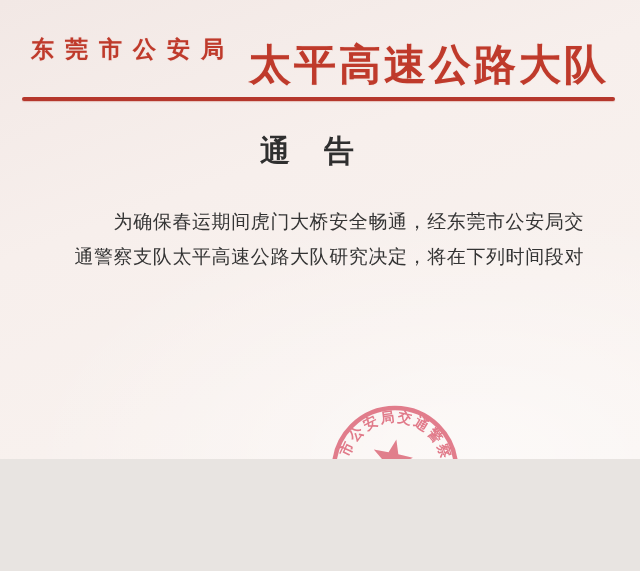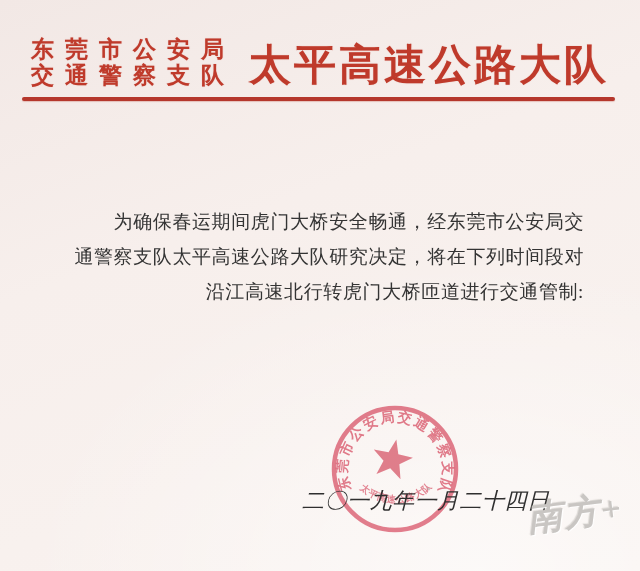--- a/index.html
+++ b/index.html
@@ -2,21 +2,21 @@
 <html style="--paper: #f7efec; --header-red: #bf3a2b; --rule-red: #b5372c; --ink: #2f2f2f; --seal-pink: #e0677b; --watermark-gray: #c9c6c3;"><head>
 <meta charset="utf-8">
 <style>
   :root{
     --paper:#f7efec; --header-red:#bf3a2b; --rule-red:#b5372c;
     --ink:#2f2f2f; --seal-pink:#e0677b; --watermark-gray:#c9c6c3;
   }
   *{margin:0;padding:0;box-sizing:border-box;}
   html,body{background:#e8e4e1;}
   .paper{
-    position:relative; width:640px; height:571px; overflow:hidden;
+    position:relative; width:640px; height:459px; overflow:hidden;
     background:
       radial-gradient(130% 100% at 75% 100%, rgba(255,255,255,.55) 0%, rgba(255,255,255,0) 55%),
       linear-gradient(160deg, #f2e8e5 0%, var(--paper) 38%, #f9f3f0 100%);
     font-family:"Liberation Serif","DejaVu Serif",serif;
     padding-left:14px;
   }
   
   .org{
     position:absolute; left:31px; top:37px; color:var(--header-red);
     font-weight:bold; font-size:23px; line-height:26px; letter-spacing:11px;
@@ -66,30 +66,29 @@
   .speck{position:absolute; left:427px; top:488px; width:3px; height:2px;
     background:#9b938f; opacity:.5; transform:rotate(30deg);}
 </style>
 </head>
 <body>
 
 <div class="paper">
 
   <div class="org">
     <div>东莞市公安局</div>
-    <div>交通警察支队</div>
   </div>
   <div class="division">太平高速公路大队</div>
   <div class="red-rule"></div>
 
+  <div class="doc-title">通　告</div>
 
   <div class="body-text">
     <div class="body-line indent-2">为确保春运期间虎门大桥安全畅通，经东莞市公安局交</div>
     <div class="body-line">通警察支队太平高速公路大队研究决定，将在下列时间段对</div>
-    <div class="body-line">沿江高速北行转虎门大桥匝道进行交通管制:</div>
   </div>
 
   <svg class="seal" viewBox="0 0 170 170">
     <defs>
       <path id="sealArcPath" d="M 42,107 A 48,48 0 1 1 128,107" fill="none"></path>
       <path id="sealBottomPath" d="M 49,104 A 52,52 0 0 0 121,104" fill="none"></path>
     </defs>
     <circle cx="85" cy="85" r="61" fill="none" stroke="#e0677b" stroke-width="4.5" opacity="0.9"></circle>
     <polygon points="0,-21 5,-6.9 20,-6.5 8.1,2.6 12.3,17 0,8.5 -12.3,17 -8.1,2.6 -20,-6.5 -5,-6.9" transform="translate(82,76) rotate(12)" fill="#dd6073" opacity="0.85"></polygon>
     <text font-size="14" letter-spacing="2.2" opacity="0.92">

